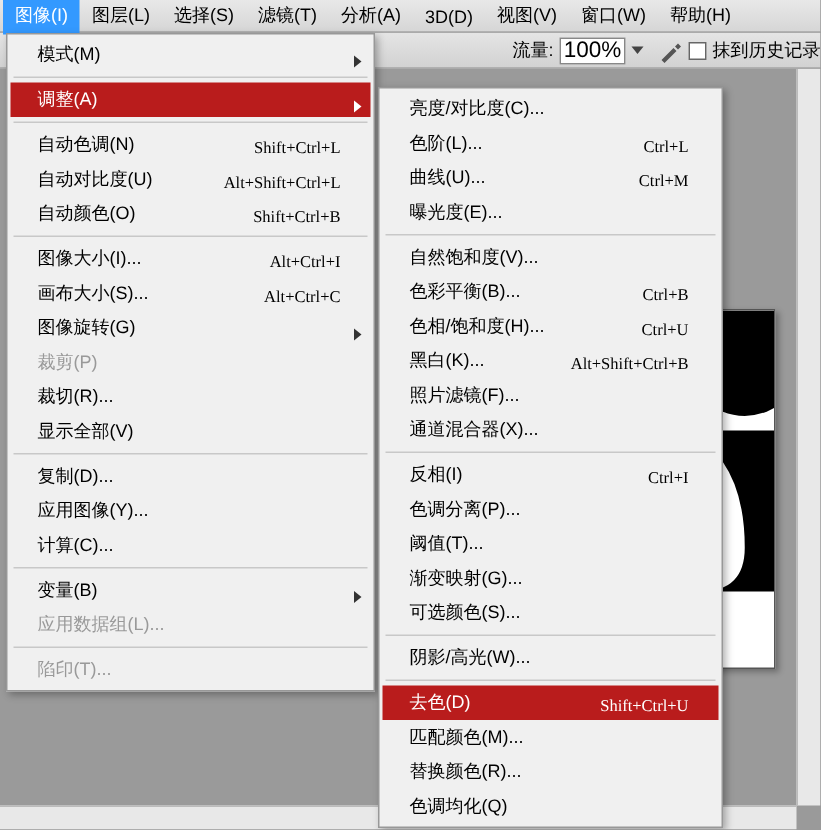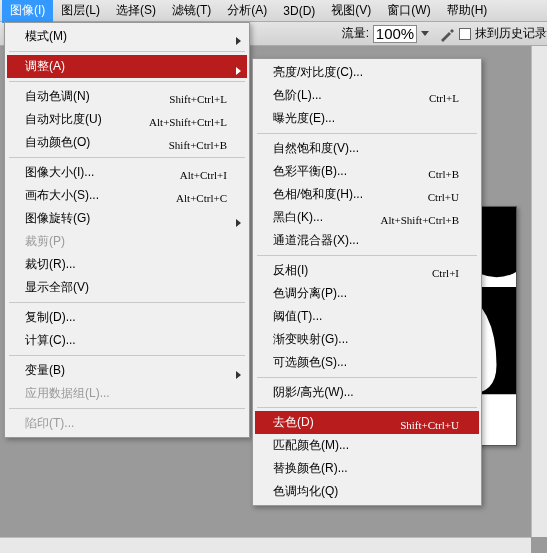--- a/index.html
+++ b/index.html
@@ -224,20 +224,23 @@
       <span>裁切(R)...</span>
     </div>
     <div class="menu-item">
       <span>显示全部(V)</span>
     </div>
     <div class="menu-sep"></div>
     <div class="menu-item">
       <span>复制(D)...</span>
     </div>
     <div class="menu-item">
+      <span>应用图像(Y)...</span>
+    </div>
+    <div class="menu-item">
       <span>计算(C)...</span>
     </div>
     <div class="menu-sep"></div>
     <div class="menu-item">
       <span>变量(B)</span>
       <span class="menu-arrow"></span>
     </div>
     <div class="menu-item disabled">
       <span>应用数据组(L)...</span>
     </div>
@@ -248,37 +251,44 @@
   </div>
 <div id="menu2" class="menu">
     <div class="menu-item">
       <span>亮度/对比度(C)...</span>
     </div>
     <div class="menu-item">
       <span>色阶(L)...</span>
       <span class="menu-shortcut">Ctrl+L</span>
     </div>
     <div class="menu-item">
+      <span>曲线(U)...</span>
+      <span class="menu-shortcut">Ctrl+M</span>
+    </div>
+    <div class="menu-item">
       <span>曝光度(E)...</span>
     </div>
     <div class="menu-sep"></div>
     <div class="menu-item">
       <span>自然饱和度(V)...</span>
     </div>
     <div class="menu-item">
       <span>色彩平衡(B)...</span>
       <span class="menu-shortcut">Ctrl+B</span>
     </div>
     <div class="menu-item">
       <span>色相/饱和度(H)...</span>
       <span class="menu-shortcut">Ctrl+U</span>
     </div>
     <div class="menu-item">
       <span>黑白(K)...</span>
       <span class="menu-shortcut">Alt+Shift+Ctrl+B</span>
+    </div>
+    <div class="menu-item">
+      <span>照片滤镜(F)...</span>
     </div>
     <div class="menu-item">
       <span>通道混合器(X)...</span>
     </div>
     <div class="menu-sep"></div>
     <div class="menu-item">
       <span>反相(I)</span>
       <span class="menu-shortcut">Ctrl+I</span>
     </div>
     <div class="menu-item">

